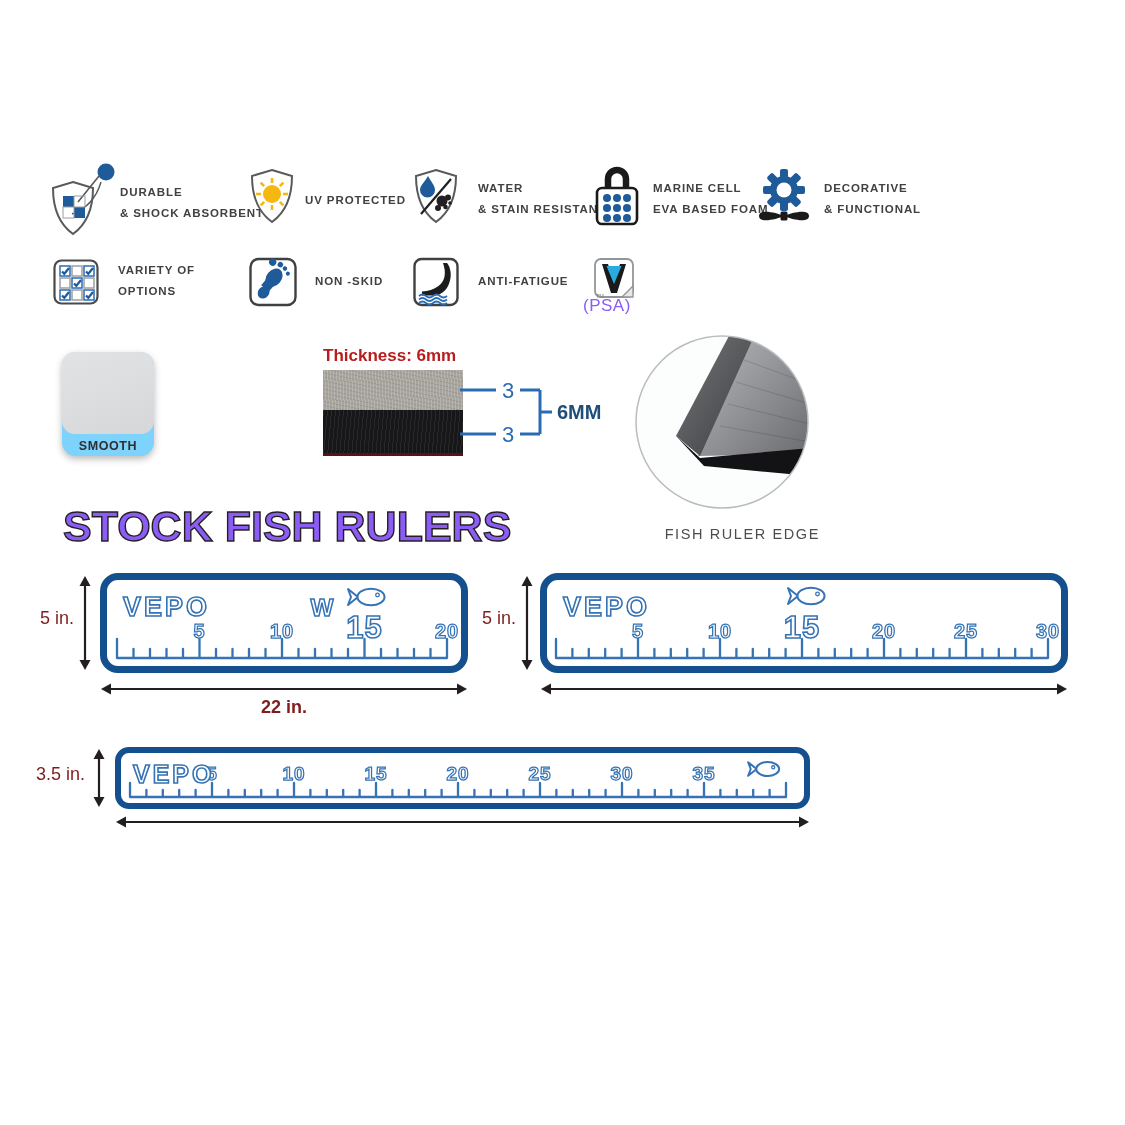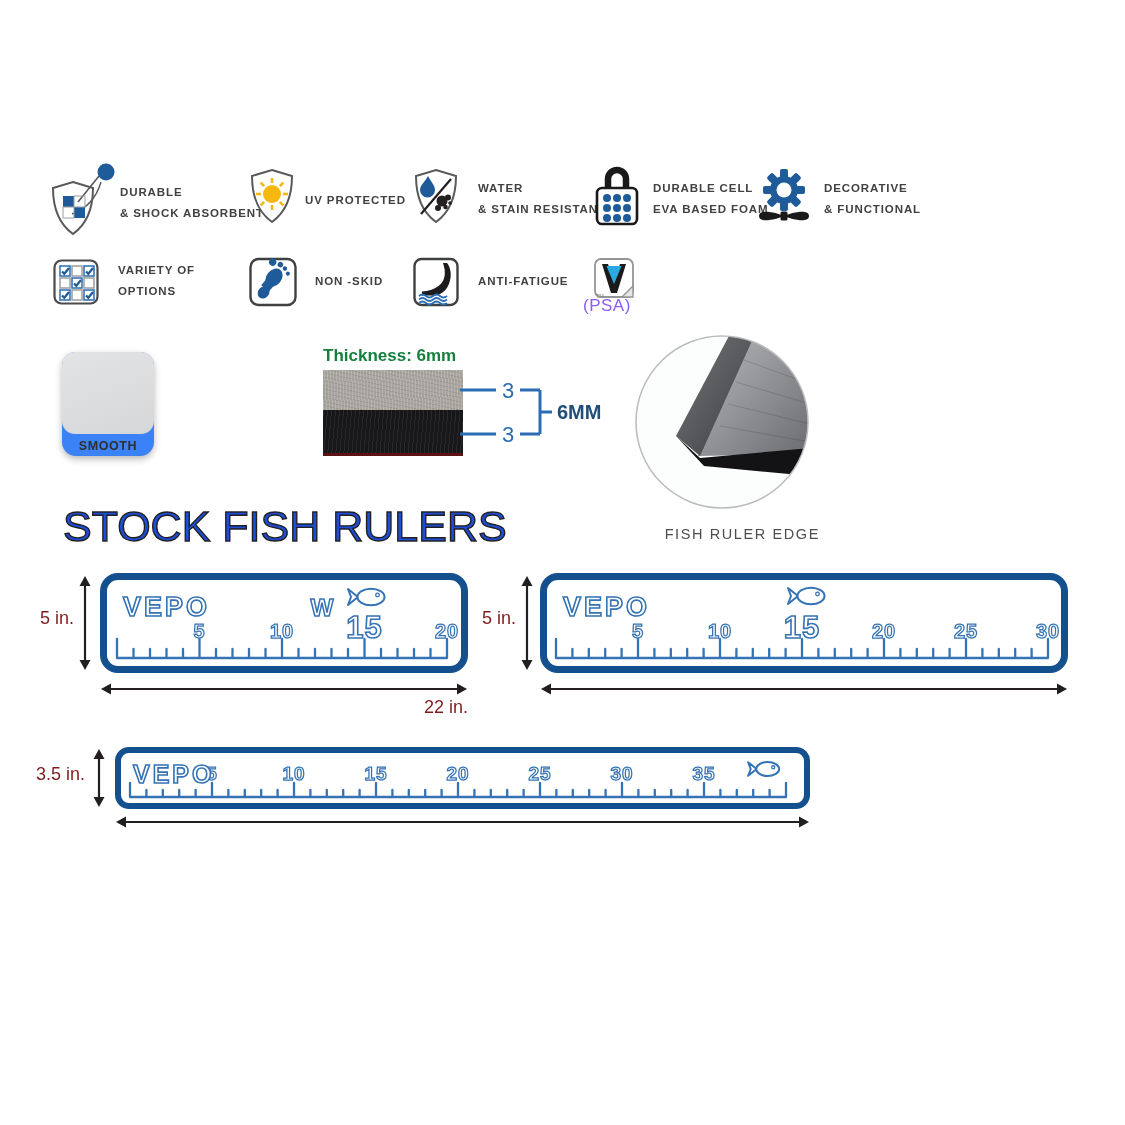--- a/index.html
+++ b/index.html
@@ -1,44 +1,44 @@
 <!DOCTYPE html>
 <html><head>
 <meta charset="utf-8">
 <style>
   html,body{margin:0;padding:0;background:#fff;}
   #canvas{position:relative;width:1125px;height:1088px;background:#fff;overflow:hidden;
           font-family:"Liberation Sans",sans-serif;color:#231f20;}
   .abs{position:absolute;}
   .flabel{font-size:11.5px;letter-spacing:.9px;color:#414042;line-height:21px;font-weight:bold;}
   .psa-caption{font-size:17px;color:#8b5cf6;letter-spacing:.5px;}
-  .swatch-card{width:92px;height:104px;background:#3b82f6;border-radius:14px;
+  .swatch-card{width:92px;height:104px;background:#7dd3fc;border-radius:14px;
                box-shadow:0 3px 7px rgba(0,0,0,.28);}
   .swatch-face{position:absolute;top:0;left:0;width:92px;height:82px;border-radius:13px;}
   .swatch-smooth{background:linear-gradient(160deg,#e2e3e5,#d6d7d9);}
   .swatch-brushed{background-color:#ababab;
      background-image:repeating-linear-gradient(90deg,rgba(90,90,90,.45) 0 1px,rgba(225,225,225,.5) 1px 2px,rgba(160,160,160,.25) 2px 4px),
                       repeating-linear-gradient(0deg,rgba(255,255,255,.12) 0 2px,rgba(0,0,0,.06) 2px 5px);}
   .swatch-label{position:absolute;bottom:3px;left:0;width:100%;text-align:center;
                 font-size:12.5px;font-weight:bold;letter-spacing:.6px;color:#2f2f31;}
-  .thickness-title{font-size:17px;font-weight:bold;color:#15803d;}
+  .thickness-title{font-size:17px;font-weight:bold;color:#b91c1c;}
   .photo{width:140px;height:86px;border-bottom:3px solid #5e1114;box-sizing:border-box;}
   .photo .ptop{height:40px;background-color:#a8a59e;
      background-image:repeating-linear-gradient(87deg,rgba(255,255,255,.18) 0 1px,transparent 1px 3px),
                       repeating-linear-gradient(12deg,rgba(0,0,0,.08) 0 1px,transparent 1px 4px);}
   .photo .pbot{height:43px;background-color:#17171a;
      background-image:repeating-linear-gradient(95deg,rgba(90,90,80,.25) 0 1px,transparent 1px 4px);}
   .edge-caption{font-size:14.5px;letter-spacing:1.6px;color:#4d4d4f;text-align:right;}
-  .section-title{font-size:43px;font-weight:normal;letter-spacing:0px;color:#1d4ed8;
+  .section-title{font-size:43px;font-weight:bold;letter-spacing:0px;color:#8b5cf6;
                  -webkit-text-stroke:1.4px #231f20;}
   .ruler-box{background:#fff;border:7px solid #15508e;border-radius:18px;box-sizing:border-box;}
   .ruler-box.slim{border-width:6px;border-radius:14px;}
   .ruler-svg text{font-family:"Liberation Sans",sans-serif;}
   .dim-label{font-size:18px;color:#7f1d1d;}
-  .dim-label.center{text-align:right;}
+  .dim-label.center{text-align:center;font-weight:bold;}
 </style>
 </head>
 <body>
 
 <div id="canvas">
 
   <svg class="abs" style="left:48px;top:160px" width="70" height="84">
     <path d="M25 22 L45 28 C45 48 39 64 25 74 C11 64 5 48 5 28 Z" fill="#fff" stroke="#58595b" stroke-width="2"></path>
     <line x1="51" y1="16" x2="30" y2="42" stroke="#58595b" stroke-width="1.6"></line>
     <path d="M53 22 Q46 46 24 54" fill="none" stroke="#58595b" stroke-width="1.4"></path>
@@ -97,21 +97,21 @@
         <circle cx="35" cy="38" r="4"></circle>
       <circle cx="15" cy="48" r="4"></circle>
         <circle cx="25" cy="48" r="4"></circle>
         <circle cx="35" cy="48" r="4"></circle>
       <circle cx="15" cy="58" r="4"></circle>
         <circle cx="25" cy="58" r="4"></circle>
         <circle cx="35" cy="58" r="4"></circle>
     </g>
   </svg>
   <div class="abs flabel" style="left:653px;top:178px">
-    <div>DURABLE CELL</div>
+    <div>MARINE CELL</div>
     <div>EVA BASED FOAM</div>
   </div>
 
   <svg class="abs" style="left:752px;top:168px" width="64" height="60">
     <g transform="translate(32,22)" fill="#1f5a99">
       <g>
         <rect x="-4" y="-21" width="8" height="9" rx="2"></rect>
         <rect x="-4" y="-21" width="8" height="9" rx="2" transform="rotate(45)"></rect>
         <rect x="-4" y="-21" width="8" height="9" rx="2" transform="rotate(90)"></rect>
         <rect x="-4" y="-21" width="8" height="9" rx="2" transform="rotate(135)"></rect>

